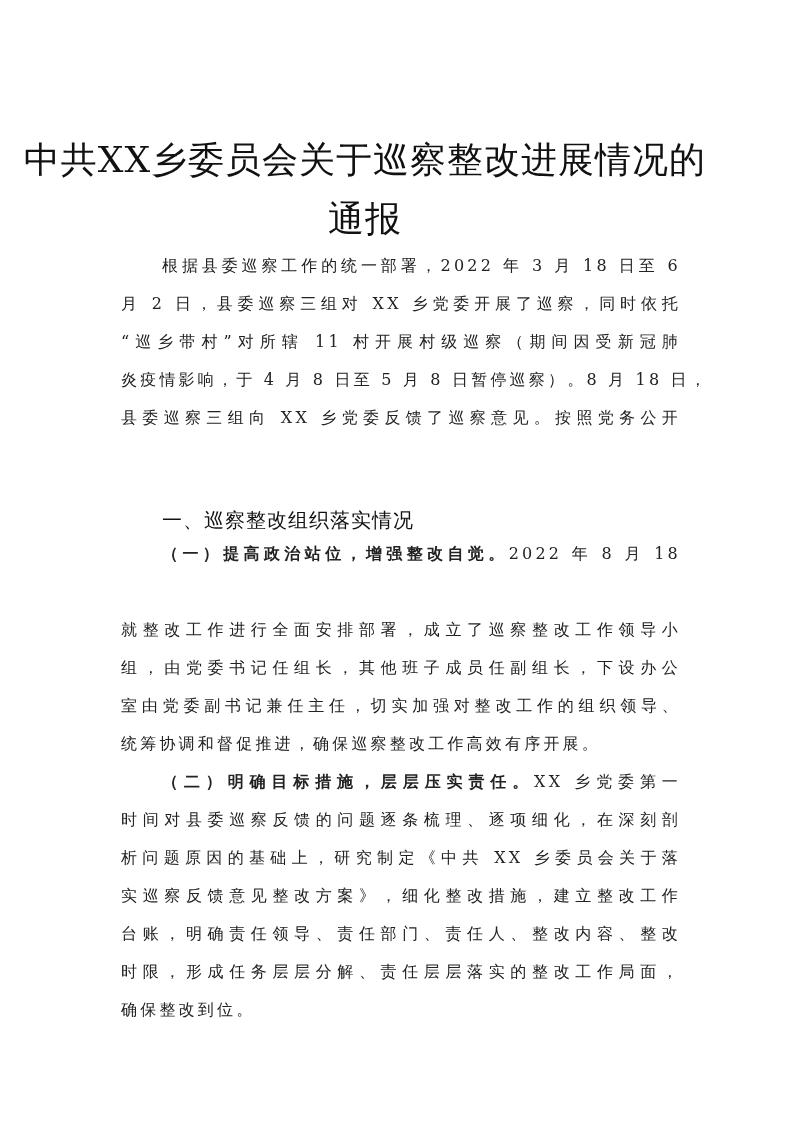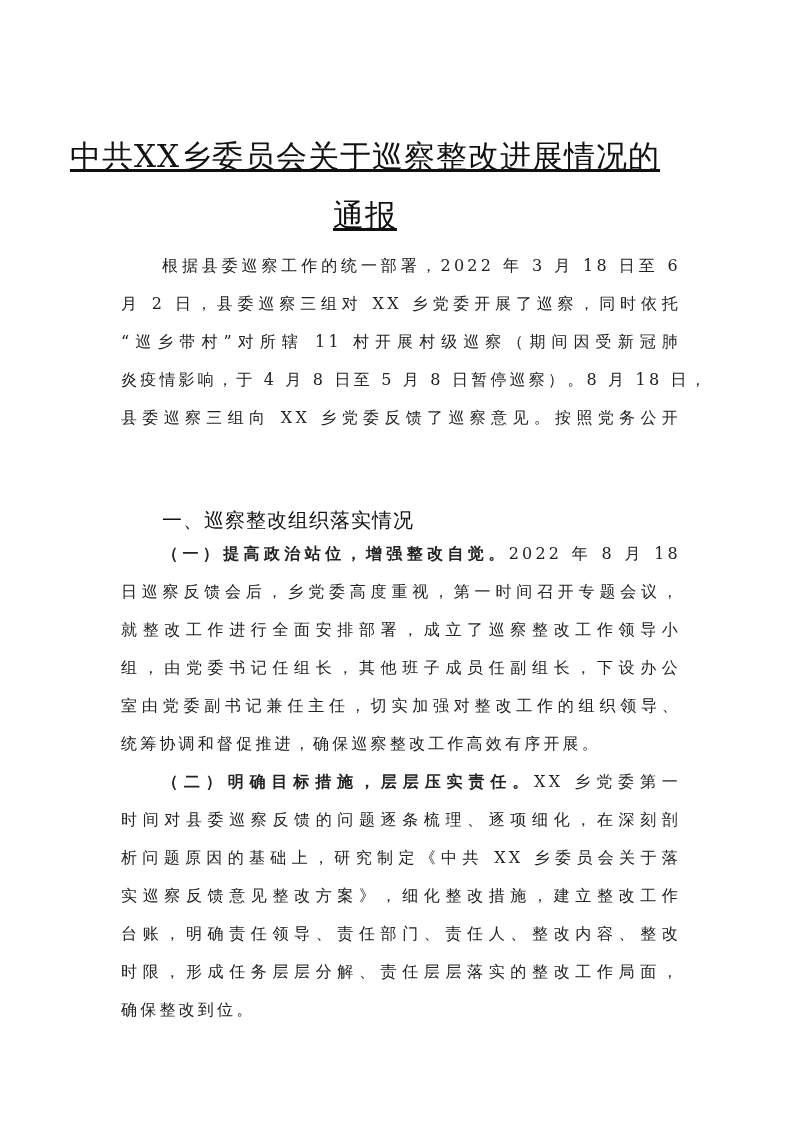--- a/index.html
+++ b/index.html
@@ -1,21 +1,21 @@
 <!DOCTYPE html>
 <html><head>
 <meta charset="utf-8">
 <style>
   html, body { margin: 0; padding: 0; background: #ffffff; }
   body { width: 793px; height: 1122px; position: relative; overflow: hidden; color: #1a1a1a; }
   .page { position: absolute; left: 0; top: 0; width: 793px; height: 1122px; background: #fff; }
   .title {
     position: absolute; left: 0; width: 730px; text-align: center;
     font-family: "DejaVu Serif", "Liberation Serif", serif;
-    font-size: 31px; letter-spacing: 1px; color: #111; text-decoration: underline;
+    font-size: 36px; letter-spacing: 1px; color: #111;
   }
   .title.l1 { top: 136px; }
   .title.l2 { top: 195px; }
   .line {
     position: absolute; left: 121px; width: 560px;
     font-family: "DejaVu Serif", "Liberation Serif", serif;
     font-size: 16px; letter-spacing: 3.2px; white-space: nowrap; color: #222;
     text-align: justify; text-align-last: justify;
   }
   .line.indent { left: 162px; width: 519px; }
@@ -36,21 +36,20 @@
 
   <div class="line indent" style="top:256px">根据县委巡察工作的统一部署，2022 年 3 月 18 日至 6</div>
   <div class="line" style="top:294px">月 2 日，县委巡察三组对 XX 乡党委开展了巡察，同时依托</div>
   <div class="line" style="top:332px">“巡乡带村”对所辖 11 村开展村级巡察（期间因受新冠肺</div>
   <div class="line" style="top:370px">炎疫情影响，于 4 月 8 日至 5 月 8 日暂停巡察）。8 月 18 日，</div>
   <div class="line" style="top:408px">县委巡察三组向 XX 乡党委反馈了巡察意见。按照党务公开</div>
 
   <div class="heading" style="top:507px">一、巡察整改组织落实情况</div>
 
   <div class="line indent" style="top:544px"><span class="bold">（一）提高政治站位，增强整改自觉。</span><span>2022 年 8 月 18</span></div>
-  <div class="line" style="top:582px">日巡察反馈会后，乡党委高度重视，第一时间召开专题会议，</div>
   <div class="line" style="top:620px">就整改工作进行全面安排部署，成立了巡察整改工作领导小</div>
   <div class="line" style="top:658px">组，由党委书记任组长，其他班子成员任副组长，下设办公</div>
   <div class="line" style="top:696px">室由党委副书记兼任主任，切实加强对整改工作的组织领导、</div>
   <div class="line last" style="top:734px">统筹协调和督促推进，确保巡察整改工作高效有序开展。</div>
 
   <div class="line indent" style="top:772px"><span class="bold">（二）明确目标措施，层层压实责任。</span><span>XX 乡党委第一</span></div>
   <div class="line" style="top:810px">时间对县委巡察反馈的问题逐条梳理、逐项细化，在深刻剖</div>
   <div class="line" style="top:848px">析问题原因的基础上，研究制定《中共 XX 乡委员会关于落</div>
   <div class="line" style="top:886px">实巡察反馈意见整改方案》，细化整改措施，建立整改工作</div>
   <div class="line" style="top:924px">台账，明确责任领导、责任部门、责任人、整改内容、整改</div>

